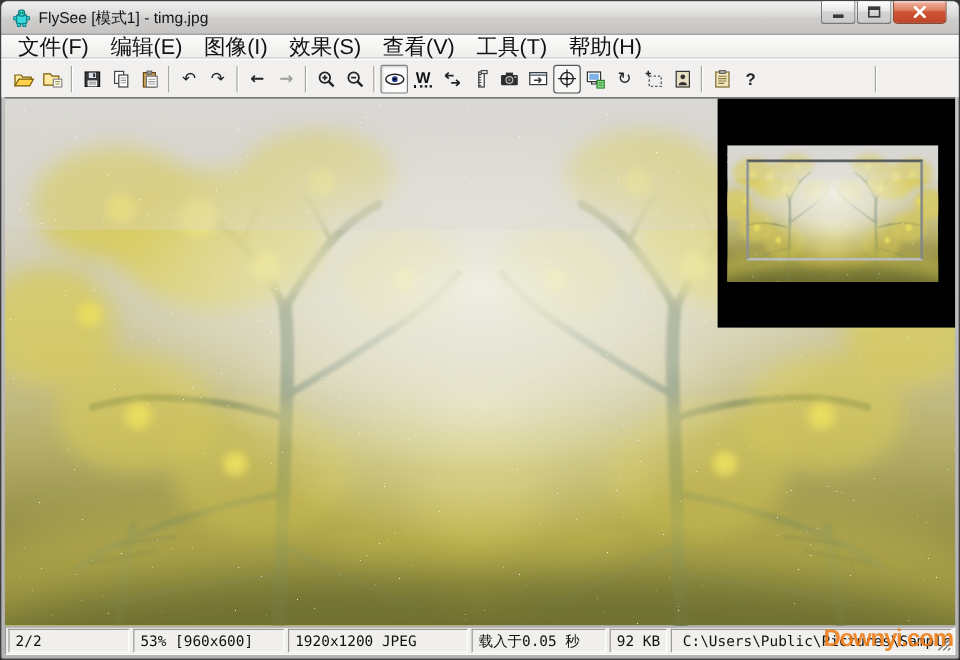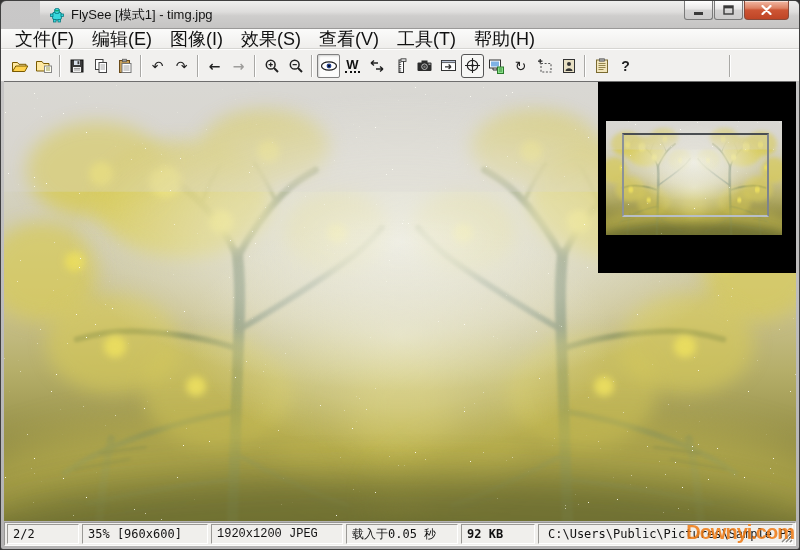--- a/index.html
+++ b/index.html
@@ -14,21 +14,21 @@
     display:flex;flex-direction:column;
     overflow:hidden;position:relative;
   }
 
   
   .titlebar{
     height:28px;flex:0 0 28px;
     background:linear-gradient(#efefee 0%,#dedddc 40%,#cecdcc 55%,#c5c4c3 100%);
     border-bottom:1px solid #9a9998;
     display:flex;align-items:center;gap:6px;
-    padding-left:9px;position:relative;margin-left:39px;
+    padding-left:9px;position:relative;
   }
   .title-text{font-size:13px;color:#151515;}
   .winbtns{position:absolute;top:0;right:10px;display:flex;gap:0;}
   .wbtn{
     height:19px;border:1px solid #7a7a7a;border-top:none;
     display:flex;align-items:center;justify-content:center;
     background:linear-gradient(#ffffff,#e8e7e7 45%,#d4d3d3 50%,#cccbcb);
     box-shadow:inset 0 1px 0 rgba(255,255,255,.7);
   }
   .wbtn-min{width:29px;border-radius:0 0 3px 3px;margin-right:1px;}
@@ -109,22 +109,22 @@
     border:1px solid;border-color:#989794 #fdfdfc #fdfdfc #989794;
     display:flex;align-items:stretch;gap:3px;
     padding:1px 2px;position:relative;
     font-family:"DejaVu Sans Mono",monospace;font-size:12px;color:#111;
   }
   .sb-panel{
     border:1px solid;border-color:#9a9995 #ffffff #ffffff #9a9995;
     padding:1px 5px;display:flex;align-items:center;gap:4px;
     white-space:nowrap;overflow:hidden;
   }
-  .sb-p1{width:72px;align-items:center;} .sb-p2{width:126px;} .sb-p3{width:132px;font-family:Liberation Mono, monospace;}
-  .sb-p4{width:112px;} .sb-p5{width:74px;font-weight:bold;} .sb-p6{flex:1;}
+  .sb-p1{width:101px;align-items:center;} .sb-p2{width:126px;} .sb-p3{width:150px;}
+  .sb-p4{width:112px;} .sb-p5{width:48px;} .sb-p6{flex:1;}
   .sb-grip{position:absolute;right:2px;bottom:2px;width:13px;height:13px;}
 
   
   .watermark{
     position:absolute;right:5px;bottom:5px;z-index:60;
     font-family:"Liberation Sans",sans-serif;font-weight:bold;font-size:20px;
     color:#ef7d18;opacity:.88;pointer-events:none;letter-spacing:-1px;
   }
 
   .ico{display:block;}
@@ -459,21 +459,21 @@
         <div class="nav-rect"></div>
       </div>
     </div>
   </div>
 
   <div class="statusbar">
     <div class="sb-panel sb-p1">
       <span>2/2</span>
     </div>
     <div class="sb-panel sb-p2">
-      <span>35% [960x600]</span>
+      <span>53% [960x600]</span>
     </div>
     <div class="sb-panel sb-p3">
       <span>1920x1200 JPEG</span>
     </div>
     <div class="sb-panel sb-p4">
       <span>载入于0.05 秒</span>
     </div>
     <div class="sb-panel sb-p5">
       <span>92 KB</span>
     </div>

